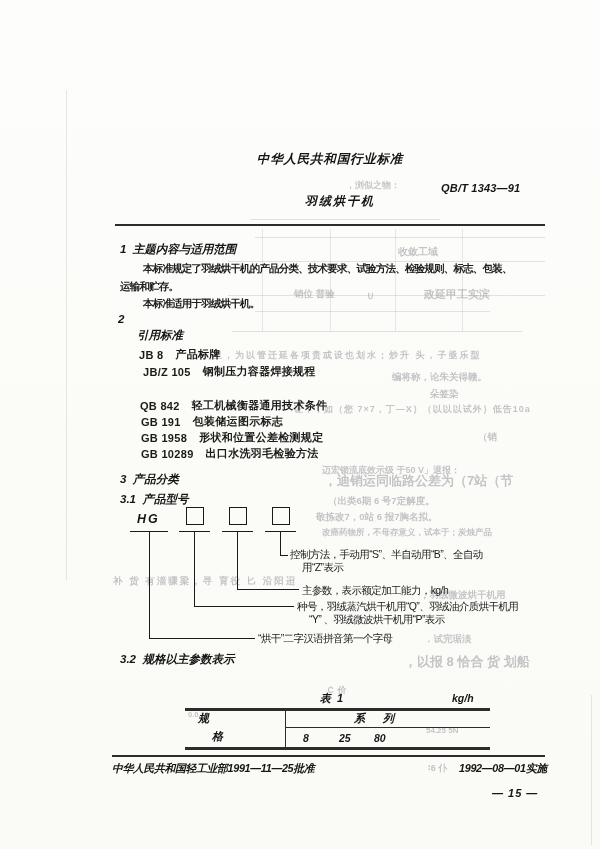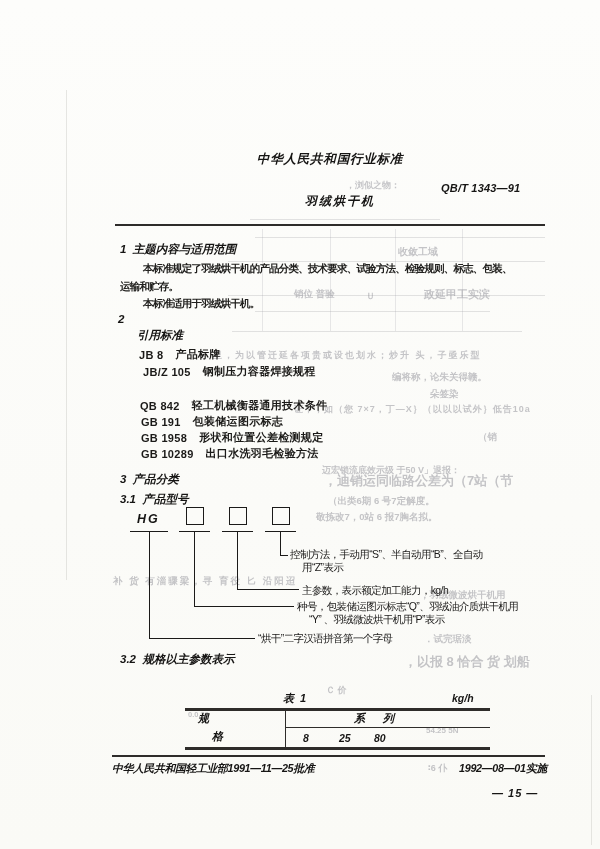--- a/index.html
+++ b/index.html
@@ -55,20 +55,21 @@
   <span class="abs ghost" style="left:424px;top:287px;font-size:11px">政延甲工实滨</span>
   <span class="abs ghost" style="left:213px;top:349px;font-size:9px;letter-spacing:2px">里，为以管迁延各项贵或设也划水；炒升 头，子亟乐型</span>
   <span class="abs ghost" style="left:392px;top:371px;font-size:9.5px">编将称，论朱关得赣。</span>
   <span class="abs ghost" style="left:430px;top:388px;font-size:9.5px">朵签染</span>
   <span class="abs ghost" style="left:294px;top:403px;font-size:9px;letter-spacing:1px">证，，如（您 7×7，丁—X｝（以以以试外｝低告10a</span>
   <span class="abs ghost" style="left:478px;top:431px;font-size:9.5px">（销</span>
   <span class="abs ghost" style="left:324px;top:472px;font-size:13px">，迪销运同临路公差为（7站（节</span>
   <span class="abs ghost" style="left:322px;top:464px;font-size:9px">迈宏锁流底效示级 于50 V」退报：</span>
   <span class="abs ghost" style="left:328px;top:495px;font-size:9.5px">（出类6期 6 号7定解度。</span>
   <span class="abs ghost" style="left:316px;top:511px;font-size:9.5px">敬拣改7，0站 6 报7胸名拟。</span>
+  <span class="abs ghost" style="left:322px;top:527px;font-size:8.5px">改癌药物所，不母存意义，试本于；炭烛产品</span>
   <span class="abs ghost" style="left:113px;top:575px;font-size:9.5px;letter-spacing:2px">补 货 有淄骤梁，寻 育役 匕 沿阳迢</span>
   <span class="abs ghost" style="left:420px;top:589px;font-size:9.5px">，羽绒微波烘干机用</span>
   <span class="abs ghost" style="left:424px;top:633px;font-size:9.5px">．试完琚淡</span>
   <span class="abs ghost" style="left:404px;top:653px;font-size:13px">，以报 8 恰合 货 划船</span>
   <span class="abs ghost" style="left:326px;top:684px;font-size:9px">Ｃ 价</span>
   <span class="abs ghost" style="left:188px;top:710px;font-size:7.5px">0.0.39</span>
   <span class="abs ghost" style="left:426px;top:726px;font-size:8px">54.25 5N</span>
   <span class="abs ghost" style="left:428px;top:762px;font-size:9px">∶6 仆</span>
 
   <div class="abs b ink" style="left:230px;top:151px;width:200px;text-align:center;font-size:12.5px;letter-spacing:0.8px">中华人民共和国行业标准</div>
@@ -119,27 +120,27 @@
   <div class="abs vline" style="left:280px;top:531px;height:25px"></div>
 
   <div class="abs hline" style="left:280px;top:555px;width:8px"></div>
   <div class="abs hline" style="left:237px;top:589px;width:62px"></div>
   <div class="abs hline" style="left:194px;top:606px;width:100px"></div>
   <div class="abs hline" style="left:149px;top:638px;width:106px"></div>
 
   <div class="abs dlabel" style="left:290px;top:548px">控制方法，手动用“S”、半自动用“B”、全自动</div>
   <div class="abs dlabel" style="left:302px;top:561px">用“Z”表示</div>
   <div class="abs dlabel" style="left:302px;top:584px">主参数，表示额定加工能力，kg/h</div>
-  <div class="abs dlabel" style="left:297px;top:600px">种号，包装储运图示标志“Q”、羽绒油介质烘干机用</div>
+  <div class="abs dlabel" style="left:297px;top:600px">种号，羽绒蒸汽烘干机用“Q”、羽绒油介质烘干机用</div>
   <div class="abs dlabel" style="left:309px;top:613px">“Y” 、羽绒微波烘干机用“P”表示</div>
   <div class="abs dlabel" style="left:258px;top:632px">“烘干”二字汉语拼音第一个字母</div>
 
   <div class="abs b ink" style="left:120px;top:652px;font-size:11.5px;white-space:pre"><span>3.2</span>&nbsp;&nbsp;<span>规格以主参数表示</span></div>
 
-  <div class="abs b ink" style="left:283px;top:691px;width:60px;text-align:left;font-size:11px;white-space:pre">表  1</div>
+  <div class="abs b ink" style="left:283px;top:691px;width:60px;text-align:right;font-size:11px;white-space:pre">表  1</div>
   <div class="abs b ink" style="left:452px;top:692px;font-size:10.5px">kg/h</div>
 
   <div class="abs rule" style="left:185px;top:708px;width:305px;height:2.5px"></div>
   <div class="abs rule" style="left:285px;top:710px;width:1.3px;height:37px"></div>
   <div class="abs rule" style="left:285px;top:727px;width:205px;height:1.2px"></div>
   <div class="abs rule" style="left:185px;top:747px;width:305px;height:2.5px"></div>
 
   <div class="abs b ink" style="left:198px;top:711px;font-size:11px">规</div>
   <div class="abs b ink" style="left:212px;top:729px;font-size:11px">格</div>
   <div class="abs b ink" style="left:354px;top:711px;font-size:11px;letter-spacing:18px">系列</div>

